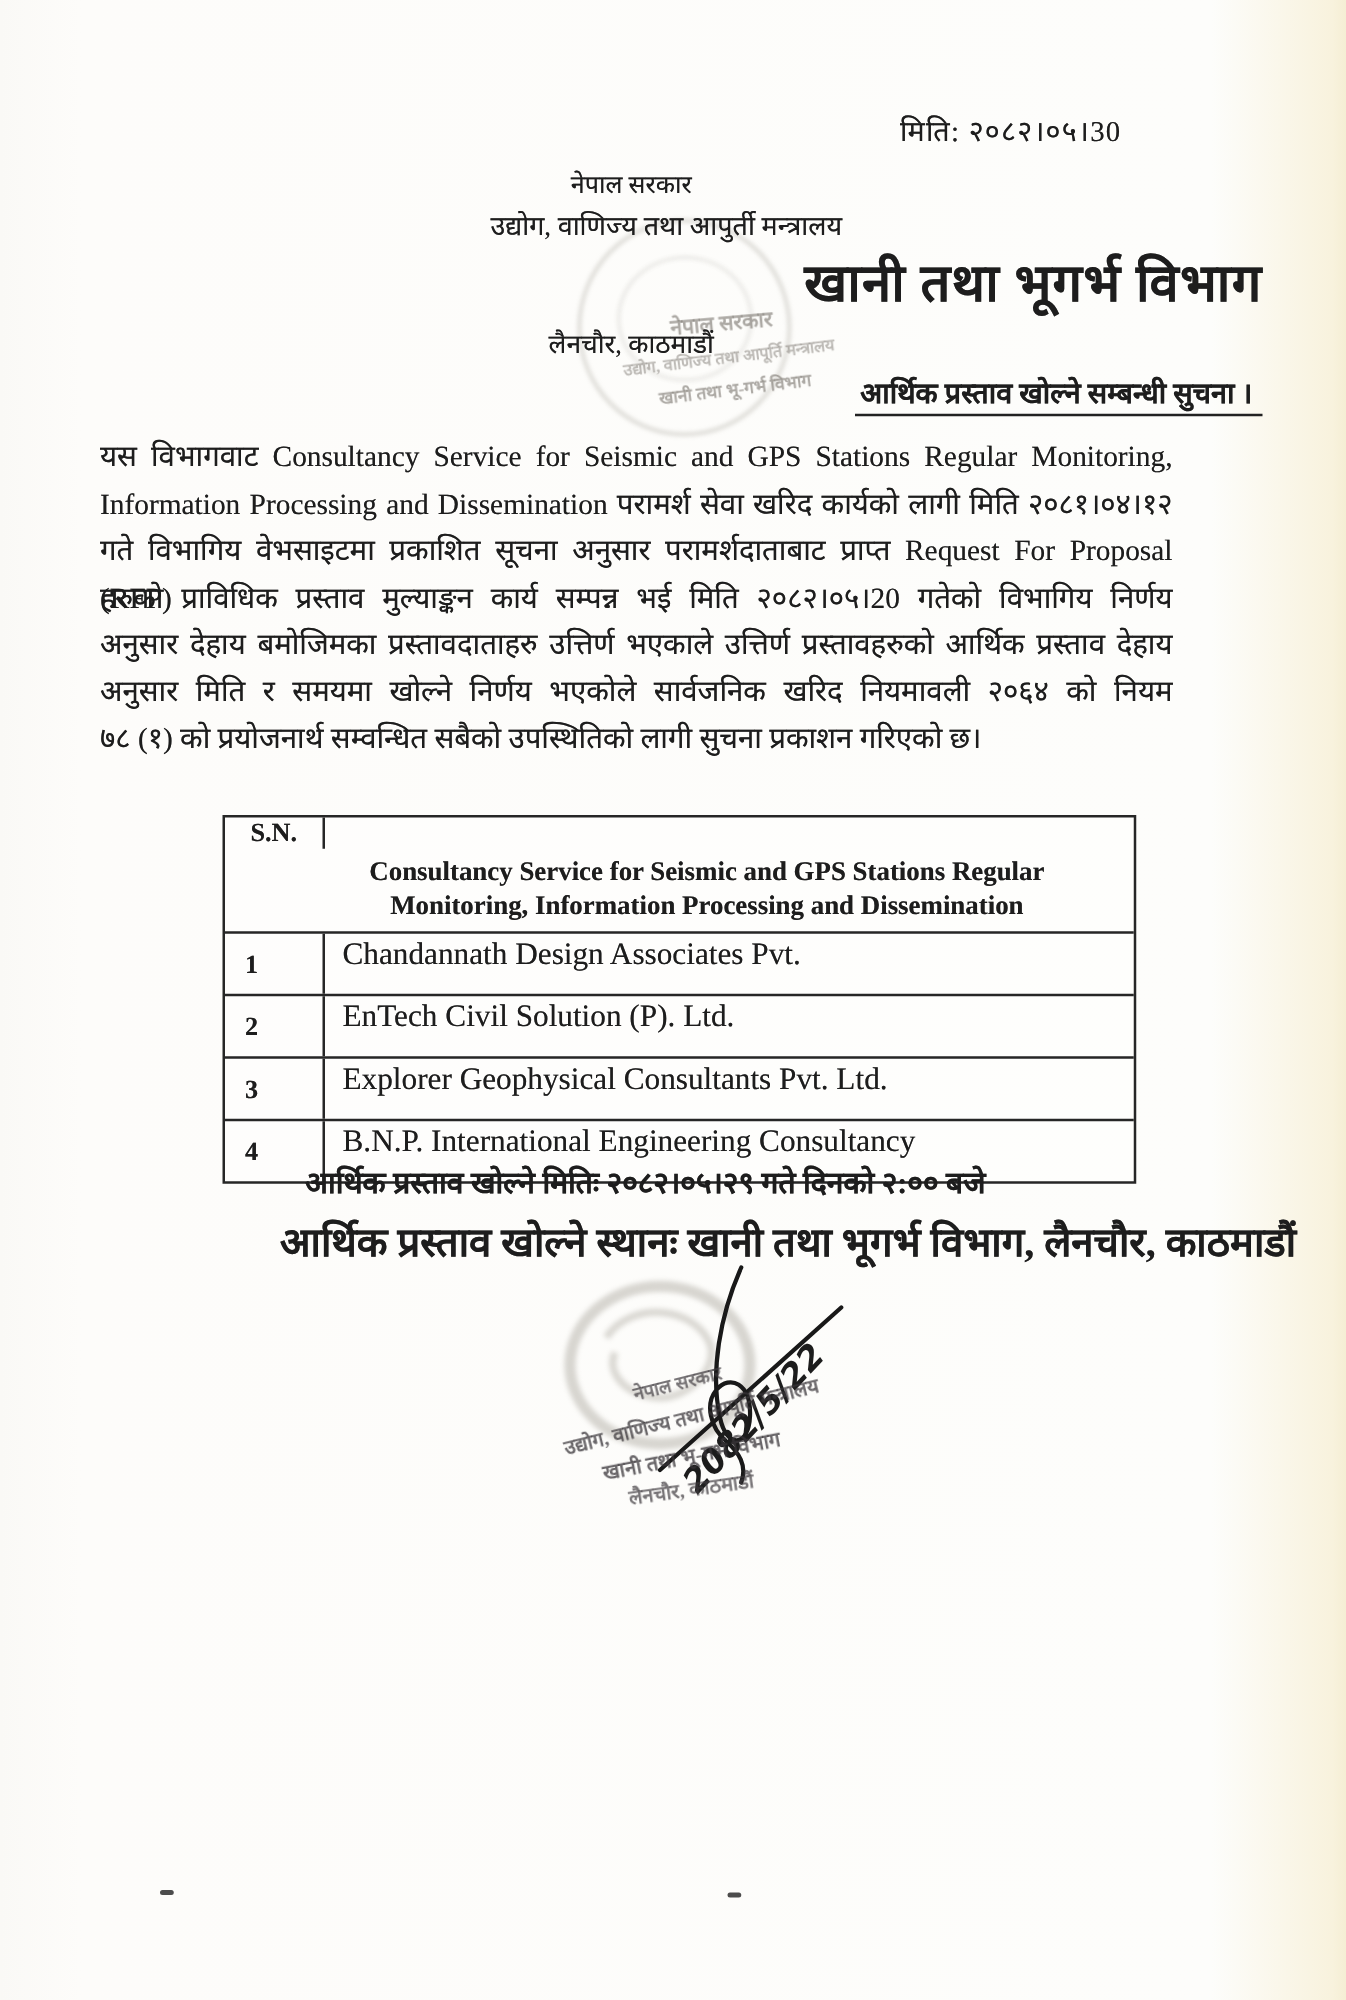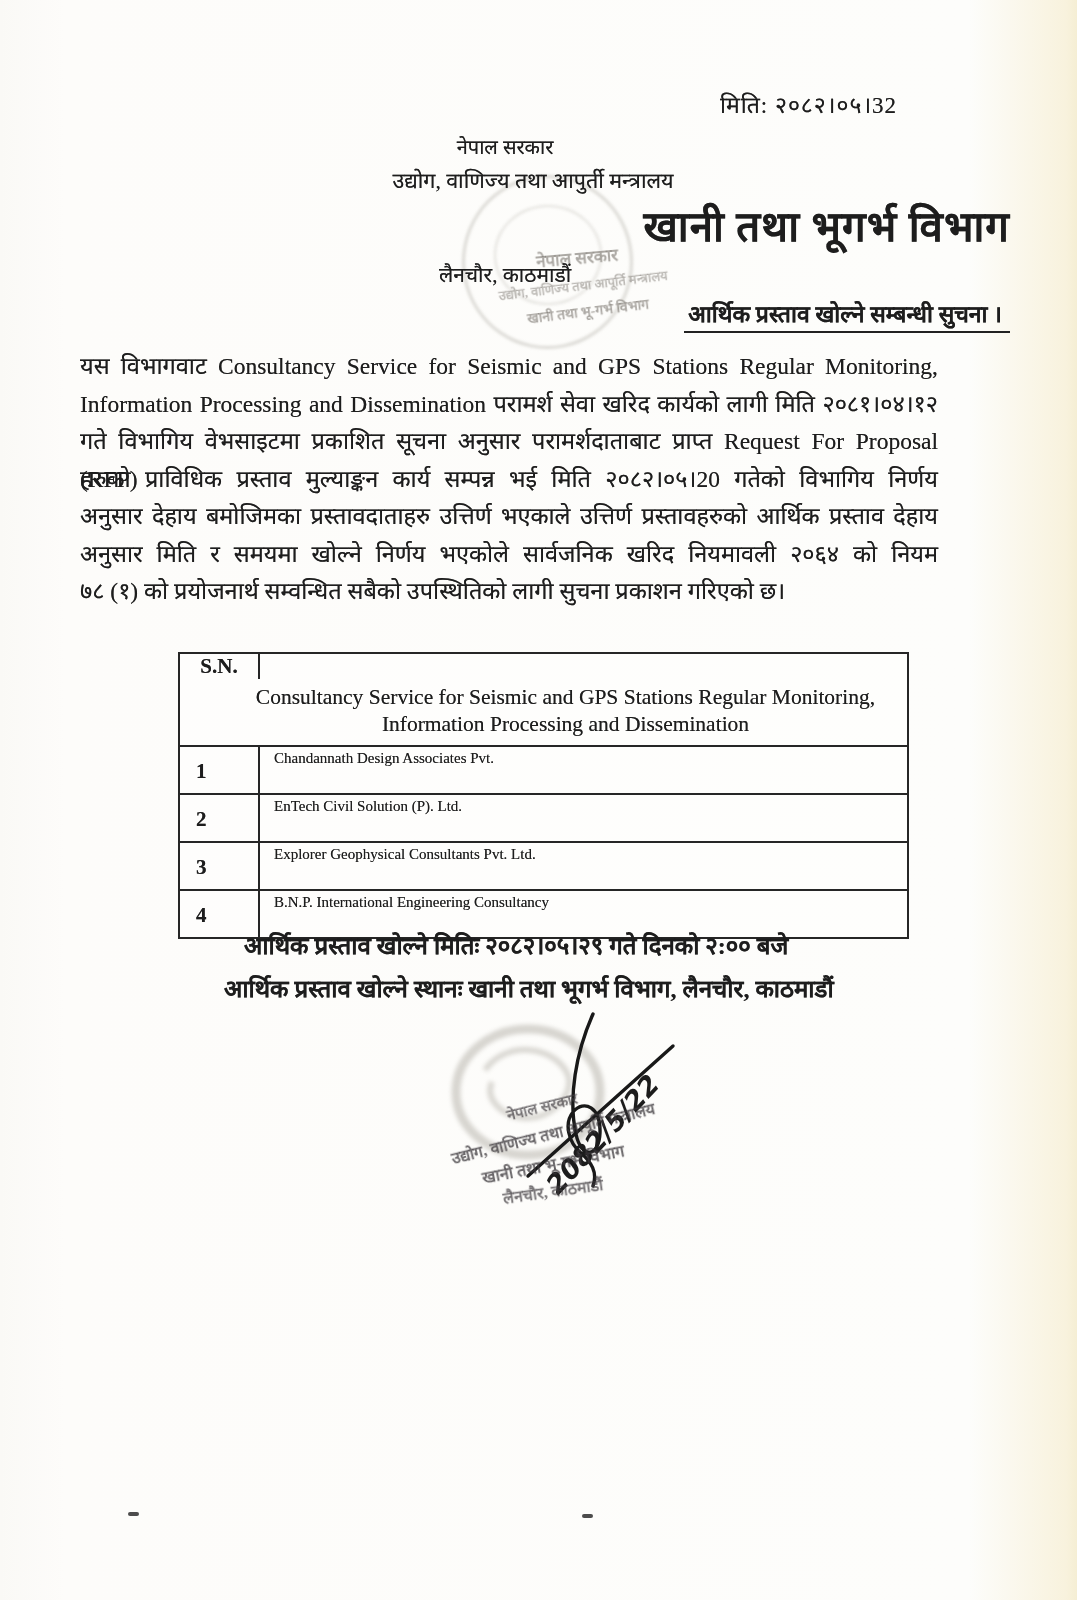--- a/index.html
+++ b/index.html
@@ -39,26 +39,26 @@
 
   
   .tbl { top:652px; left:178px; width:727px; border:2.5px solid #262626; background:rgba(255,255,255,.4); }
   .t-row { display:flex; border-top:2.5px solid #262626; }
   .t-row.head { border-top:none; min-height:60px;flex-direction:column; }
   .t-row.data { min-height:46px; }
   .t-sn { width:80px; box-sizing:border-box; border-right:2px solid #262626; font-weight:bold; }
   .head .t-sn { display:flex; align-items:center; justify-content:center; font-size:21px; }
   .data .t-sn { padding:12px 0 0 16px; font-size:21px; }
   .t-name { flex:1; box-sizing:border-box; }
-  .head .t-name { text-align:center; font-weight:normal; font-size:21.5px; line-height:27px; padding:5px 24px 7px;margin-left:44px; }
-  .data .t-name { font-size:15px; padding:3px 10px 17px 14px;font-family:Liberation Serif, serif; }
+  .head .t-name { text-align:center; font-weight:bold; font-size:21.5px; line-height:27px; padding:5px 24px 7px;margin-left:44px; }
+  .data .t-name { font-size:25px; padding:3px 10px 17px 14px;font-family:Liberation Serif, serif; }
 
   
   .foot-1 { top:928px; left:244px; font-size:24px; font-weight:600; }
-  .foot-2 { top:971px; left:224px; font-size:24px; font-weight:600; }
+  .foot-2 { top:971px; left:224px; font-size:32px; font-weight:600; }
 
   
   .sig-svg { top:1000px; left:430px; }
   .fst-1 { top:1096px; left:452px; width:180px; text-align:center; font-size:15px;
            transform:rotate(-14deg); color:rgba(62,58,62,.70); }
   .fst-2 { top:1122px; left:408px; width:290px; text-align:center; font-size:16px;
            transform:rotate(-14deg); color:rgba(58,54,58,.75); }
   .fst-3 { top:1152px; left:428px; width:250px; text-align:center; font-size:16.5px;
            transform:rotate(-11deg); color:rgba(58,54,58,.75); }
   .fst-4 { top:1180px; left:448px; width:210px; text-align:center; font-size:16px;
@@ -73,21 +73,21 @@
 <body>
 
 <div class="page">
 
   <div class="abs stamp-ring hdr-ring1"></div>
   <div class="abs stamp-ring hdr-ring2"></div>
   <div class="abs stamp-txt hst-1">नेपाल सरकार</div>
   <div class="abs stamp-txt hst-2">उद्योग, वाणिज्य तथा आपूर्ति मन्त्रालय</div>
   <div class="abs stamp-txt hst-3">खानी तथा भू-गर्भ विभाग</div>
 
-  <div class="abs ink date-line">मिति: २०८२।०५।32</div>
+  <div class="abs ink date-line">मिति: २०८२।०५।30</div>
 
   <div class="abs ink center hdr-gov">नेपाल सरकार</div>
   <div class="abs ink center hdr-min">उद्योग, वाणिज्य तथा आपुर्ती मन्त्रालय</div>
   <div class="abs ink center hdr-dept">खानी तथा भूगर्भ विभाग</div>
   <div class="abs ink center hdr-addr">लैनचौर, काठमाडौं</div>
   <div class="abs ink center hdr-subj"><span>आर्थिक प्रस्ताव खोल्ने सम्बन्धी सुचना ।</span></div>
 
   <div class="abs body-wrap">
     <div class="body-line ink">यस विभागवाट Consultancy Service for Seismic and GPS Stations Regular Monitoring,</div>
     <div class="body-line ink">Information Processing and Dissemination परामर्श सेवा खरिद कार्यको लागी मिति २०८१।०४।१२</div>

